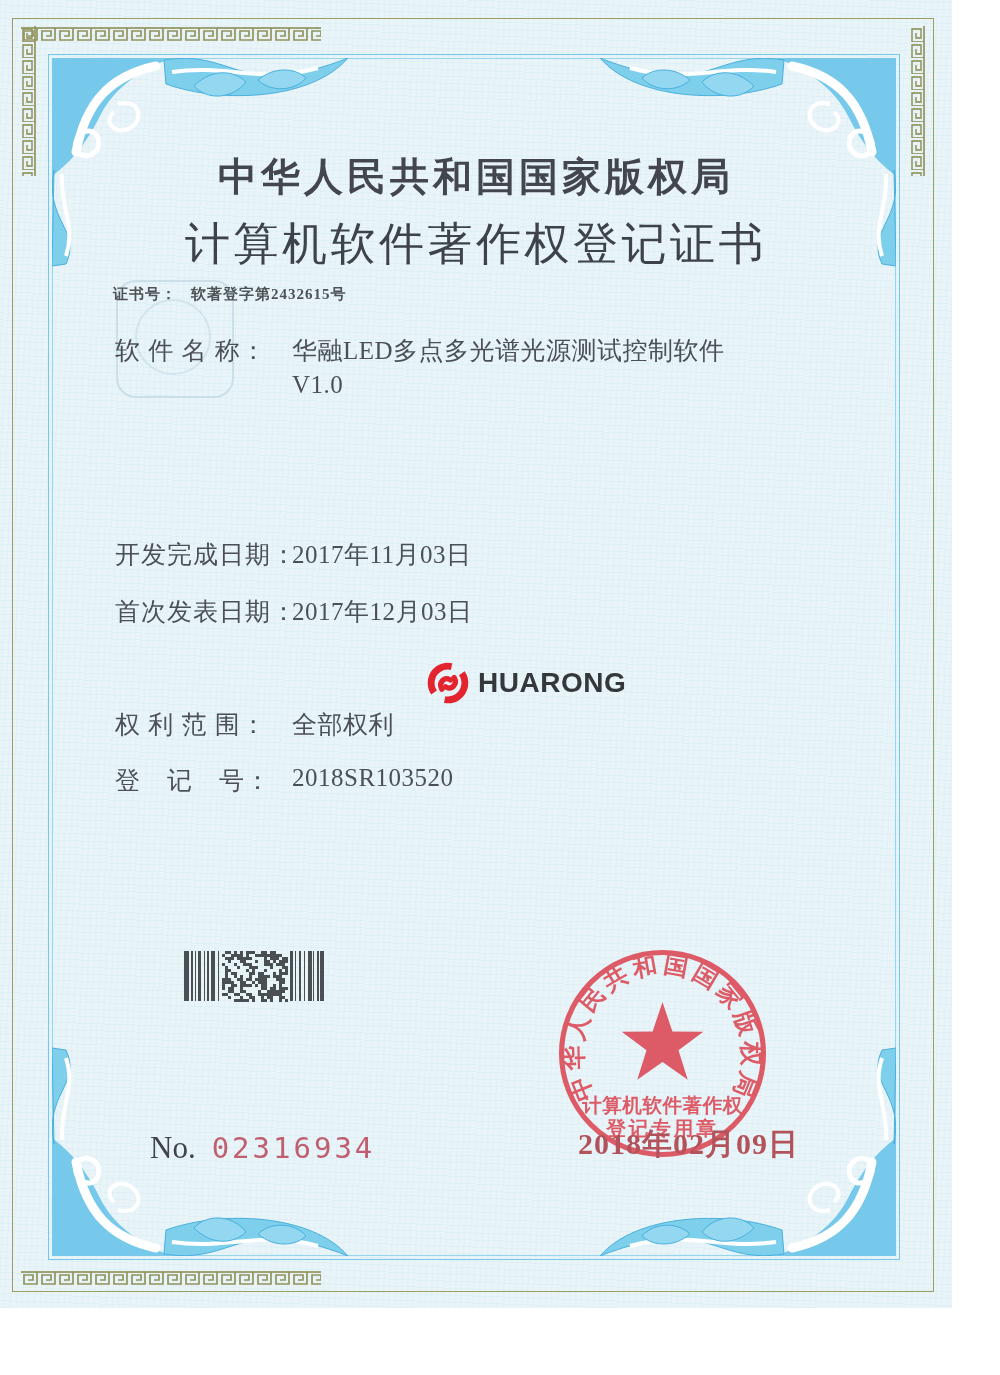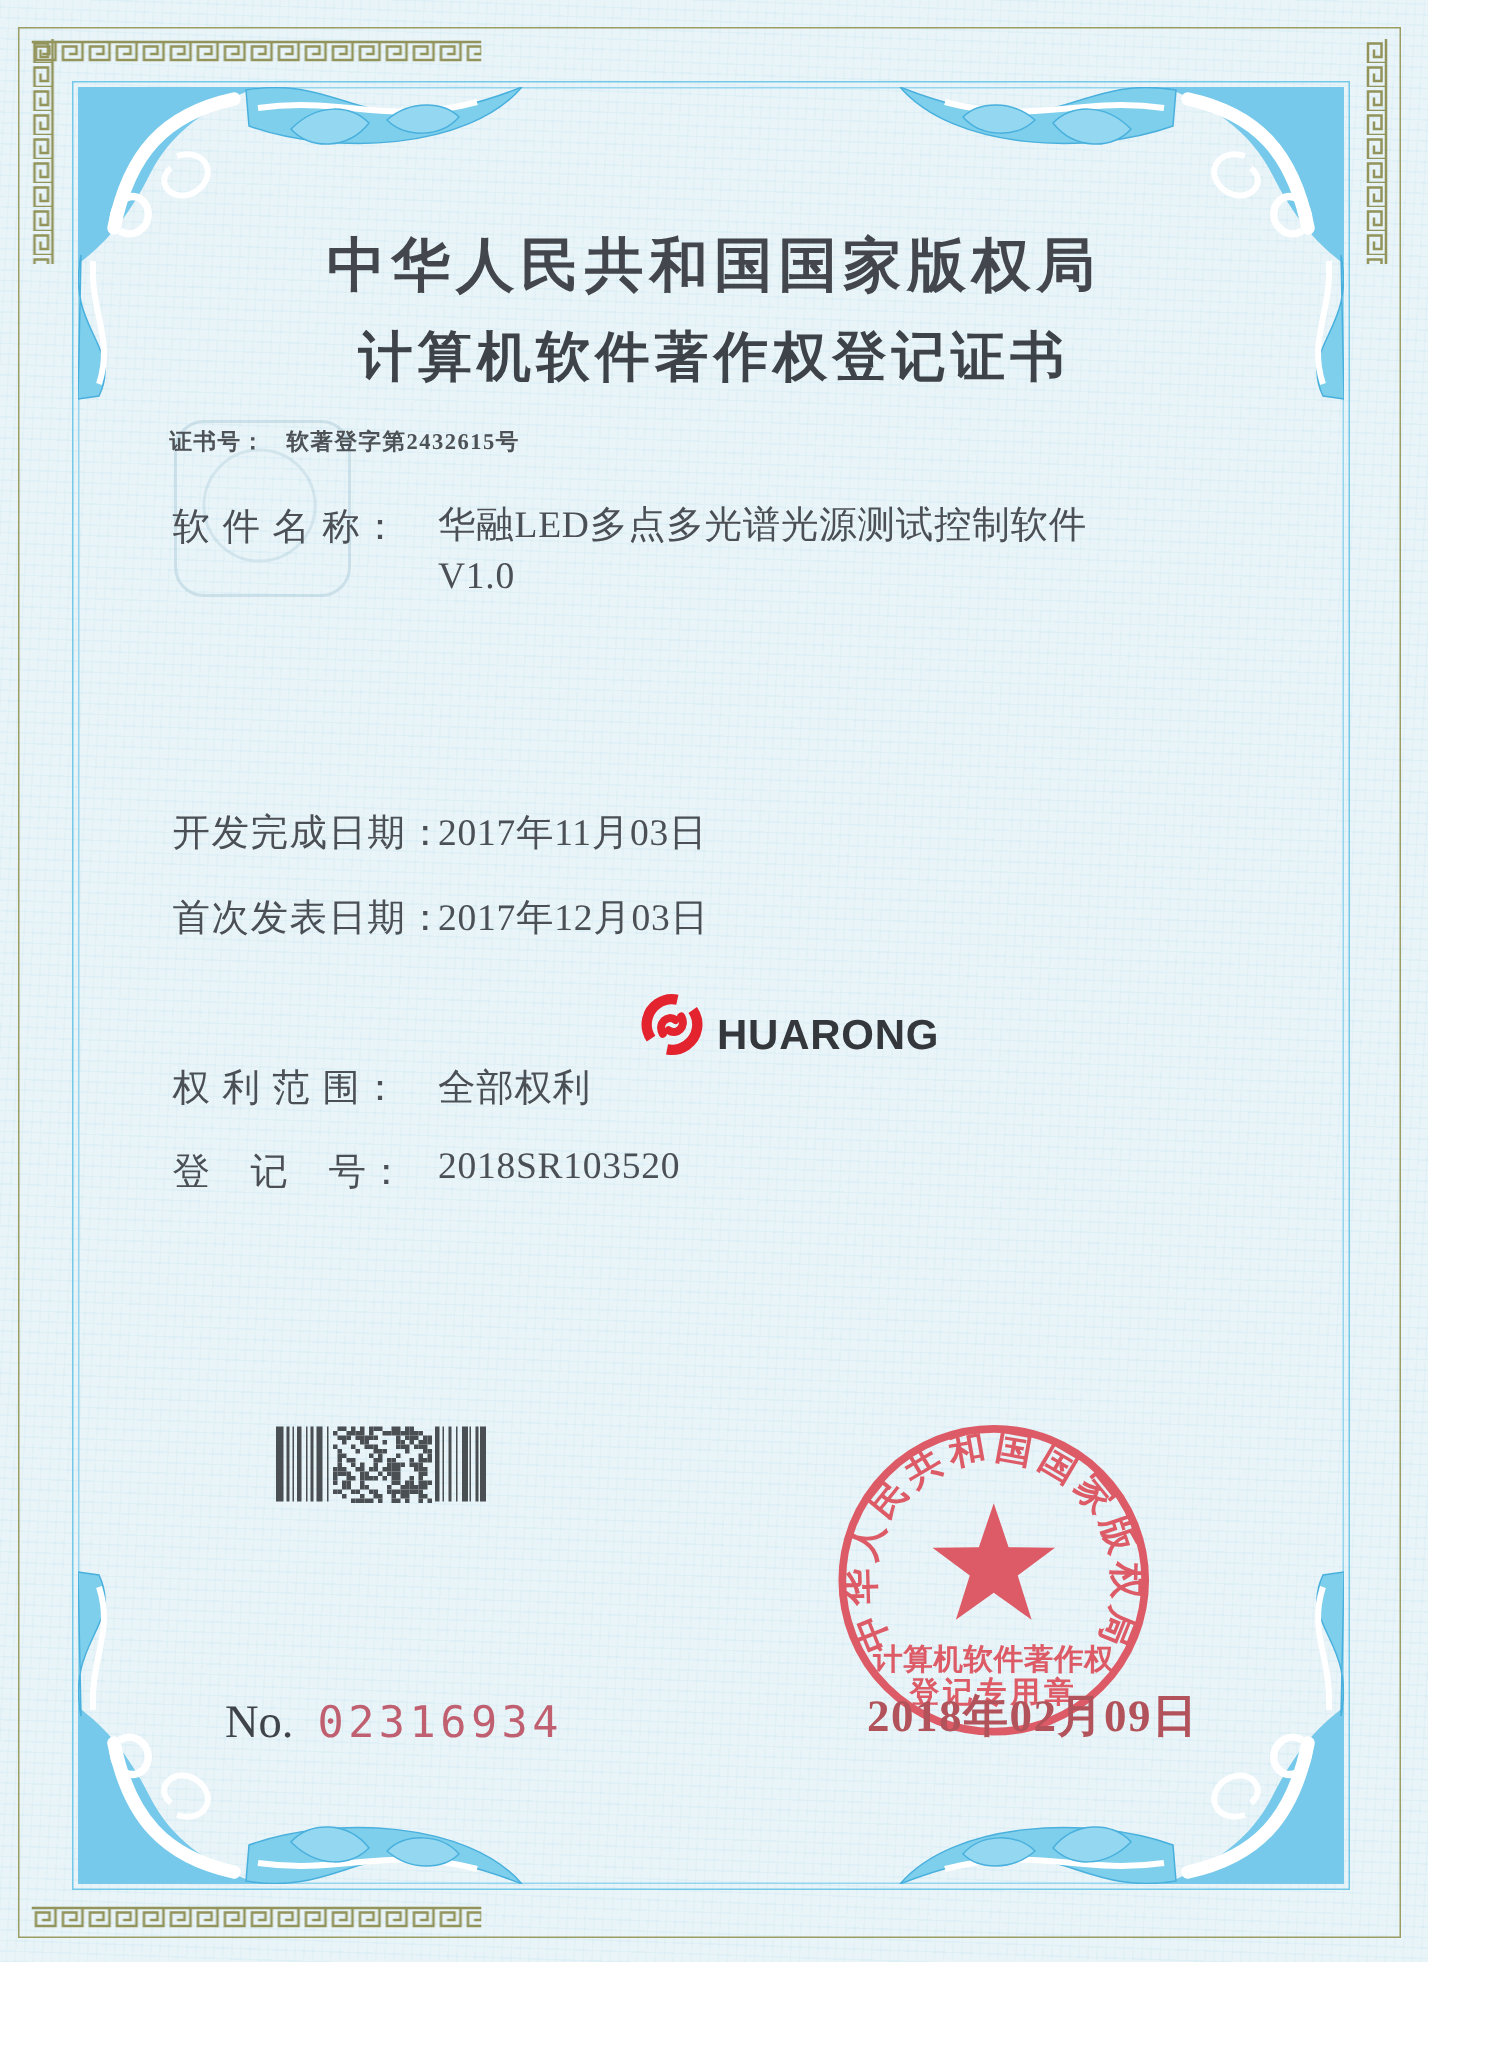--- a/index.html
+++ b/index.html
@@ -39,39 +39,39 @@
     content:"";position:absolute;left:17px;top:17px;width:72px;height:72px;
     border:2px solid rgba(160,195,210,.30);border-radius:50%;
   }
   
   .authority{
     position:absolute;left:0;top:150px;width:952px;text-align:center;
     font-size:39px;font-weight:700;color:#43474d;letter-spacing:4px;
   }
   .cert-title{
     position:absolute;left:0;top:214px;width:952px;text-align:center;
-    font-size:36px;font-weight:700;color:#3e434a;letter-spacing:3.5px;
+    font-size:45px;font-weight:400;color:#3e434a;letter-spacing:3.5px;
   }
   .cert-no{
     position:absolute;left:113px;top:285px;width:704px;
     font-size:15px;font-weight:700;color:#4d5257;letter-spacing:1px;
   }
   .cert-no .cn-value{margin-left:14px;}
   
   .field-row{position:absolute;left:115px;font-size:25px;color:#4b5056;white-space:nowrap;}
   .flabel{display:inline-block;width:177px;letter-spacing:1px;vertical-align:top;}
   .fvalue{display:inline-block;vertical-align:top;letter-spacing:.5px;}
   .vline{display:block;line-height:34px;}
   
   .paragraph{
     position:absolute;left:113px;top:826px;width:795px;
     font-size:25px;line-height:54px;color:#4b5056;text-indent:2em;letter-spacing:.4px;
   }
   
-  .logo{position:absolute;left:425px;top:660px;display:flex;align-items:flex-end;gap:7px;}
+  .logo{position:absolute;left:425px;top:660px;display:flex;align-items:center;gap:7px;}
   .logo-text{
     font-family:"Liberation Sans","DejaVu Sans",sans-serif;
     font-size:28px;font-weight:800;color:#34373c;letter-spacing:.5px;
   }
   
   .barcode{position:absolute;left:184px;top:950px;width:140px;height:52px;}
   
   .seal{position:absolute;left:555px;top:946px;width:215px;height:215px;opacity:.92;}
   .seal-date{
     position:absolute;left:578px;top:1124px;

